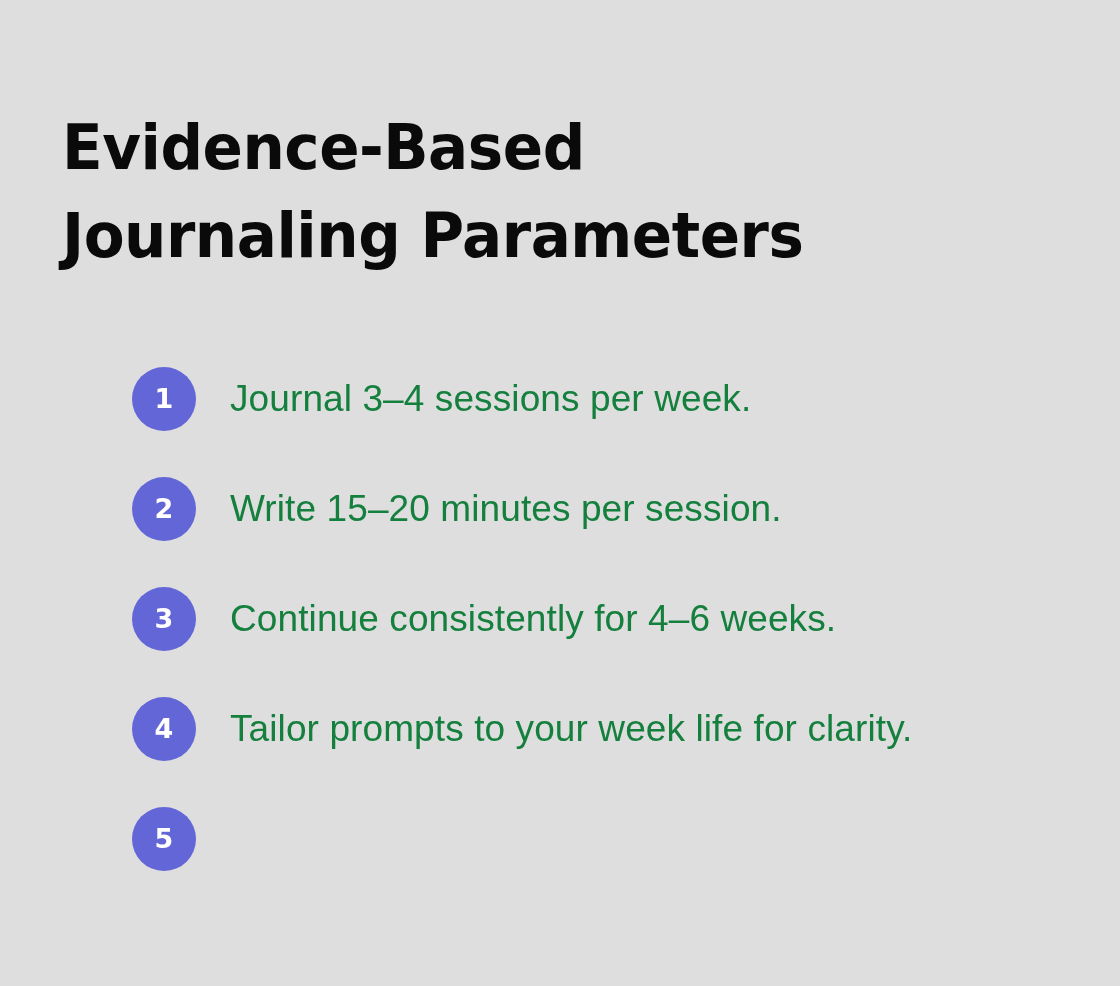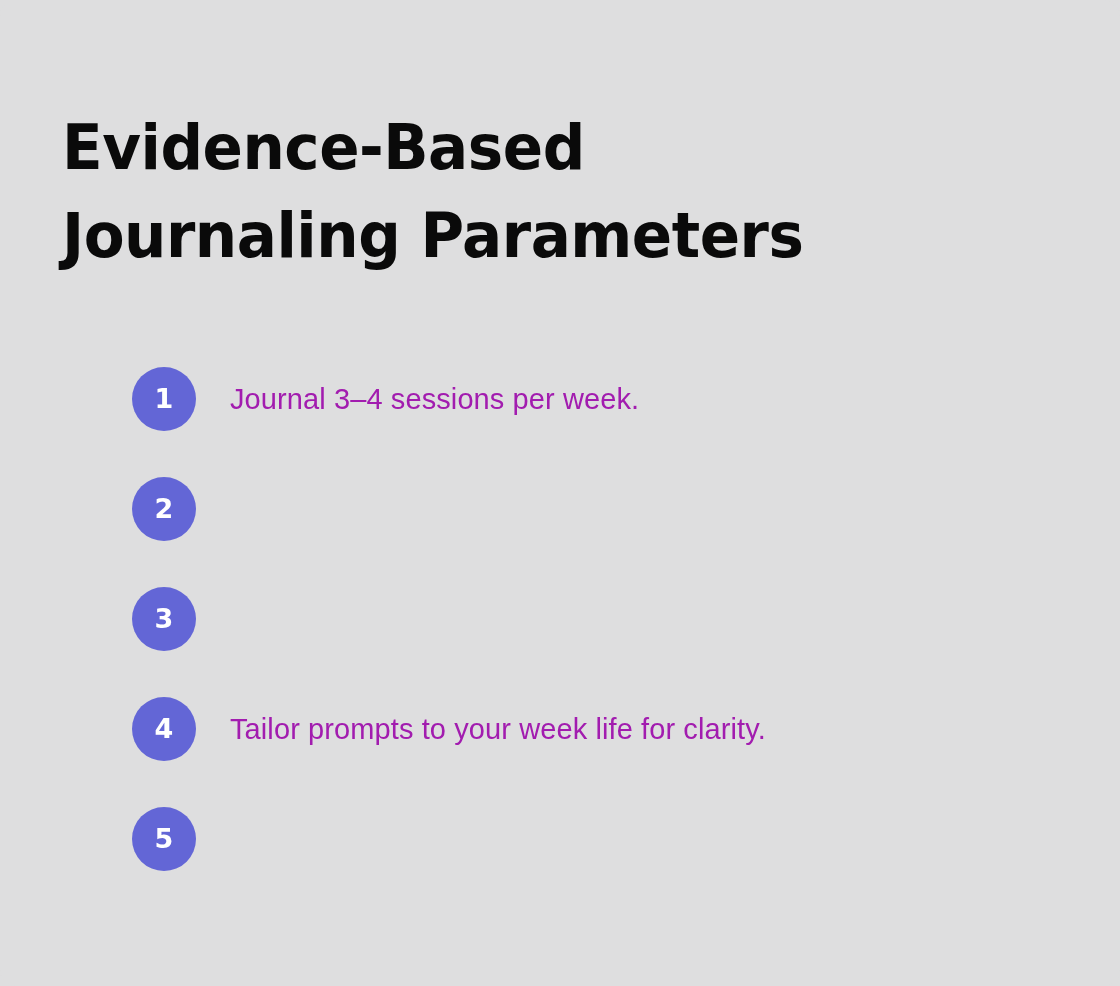--- a/index.html
+++ b/index.html
@@ -75,47 +75,49 @@
     line-height: 64px;
     text-align: center;
     user-select: none;
   }
 
   .step-text {
     flex: 1 1 auto;
     margin-left: 34px;
     max-width: 760px;
     font-family: "Liberation Sans", sans-serif;
-    font-size: 29px;
+    font-size: 37px;
     font-weight: 400;
     line-height: 44px;
-    color: #a21caf;
+    color: #15803d;
     letter-spacing: 0.1px;
   }
 </style>
 </head>
 <body>
 
 <div class="infographic">
 
   <h1 class="title">Evidence-Based Journaling Parameters</h1>
 
   <ul class="steps">
 
     <li class="step">
       <span class="step-badge">1</span>
       <span class="step-text">Journal 3–4 sessions per week.</span>
     </li>
 
     <li class="step">
       <span class="step-badge">2</span>
+      <span class="step-text">Write 15–20 minutes per session.</span>
     </li>
 
     <li class="step">
       <span class="step-badge">3</span>
+      <span class="step-text">Continue consistently for 4–6 weeks.</span>
     </li>
 
     <li class="step">
       <span class="step-badge">4</span>
       <span class="step-text">Tailor prompts to your week life for clarity.</span>
     </li>
 
     <li class="step">
       <span class="step-badge">5</span>
     </li>

